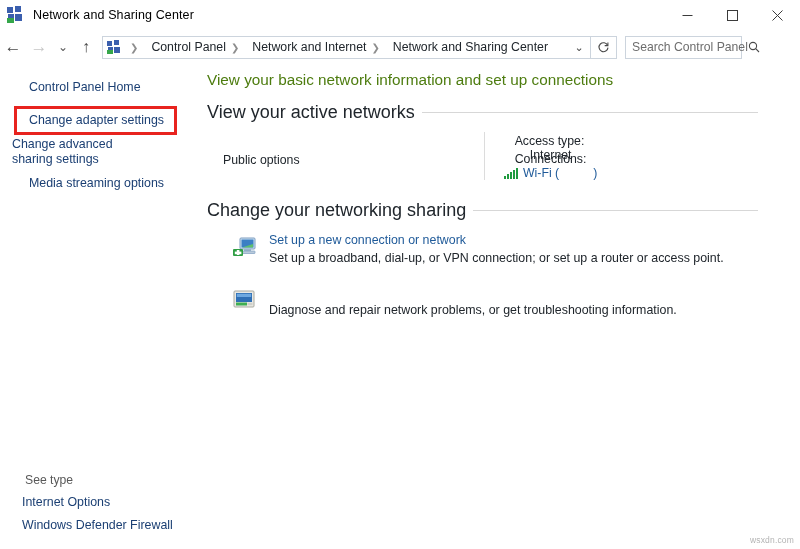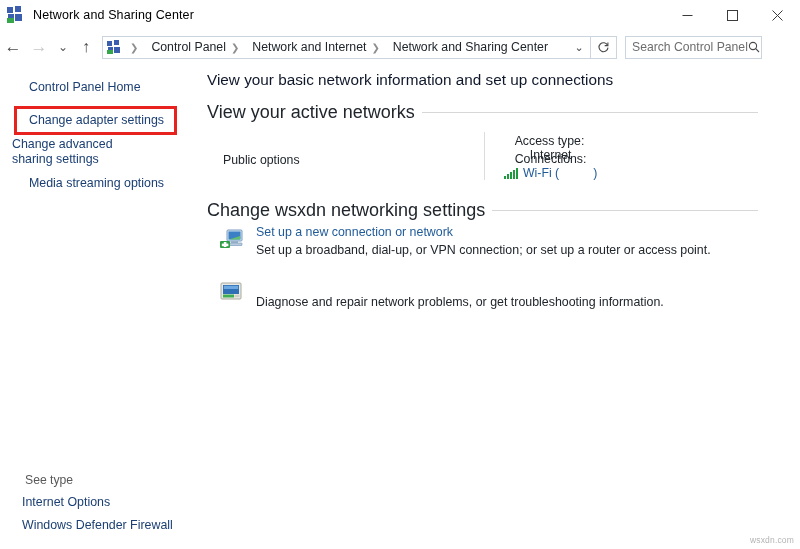--- a/index.html
+++ b/index.html
@@ -111,21 +111,21 @@
   .refresh-btn {
     width: 26px; height: 23px;
     border: 1px solid #ccd4dd;
     border-left: none;
     display: flex; align-items: center; justify-content: center;
     color: #4a4a4a;
     box-sizing: border-box;
   }
   .searchbox {
     margin-left: 8px;
-    width: 137px; height: 23px;
+    width: 117px; height: 23px;
     border: 1px solid #ccd4dd;
     background: #ffffff;
     display: flex;
     align-items: center;
     box-sizing: border-box;
   }
   .search-placeholder {
     font-size: 12.2px;
     color: #6d6d6d;
     padding-left: 6px;
@@ -177,21 +177,21 @@
   
   .main {
     position: absolute;
     left: 195px; top: 0;
     width: 605px; height: 485px;
   }
   .page-title {
     position: absolute;
     left: 12px; top: 7px;
     font-size: 15.3px;
-    color: #0f172a;
+    color: #4d7c0f;
     white-space: nowrap;
   }
   .section-head {
     position: absolute;
     display: flex;
     align-items: center;
     width: 551px;
   }
   .section-head .sh-text {
     font-size: 18px;
@@ -250,22 +250,23 @@
   .wifi-bars i {
     display: block;
     width: 2px;
     margin-right: 1px;
     background: #1f9b3f;
   }
   .ssid-blank { display: inline-block; width: 34px; }
 
   .task-item {
     position: absolute;
-    left: 12px;
+    left: 25px;
     width: 551px;
+    margin-top: 8px;
   }
   .task-icon {
     position: absolute;
     left: 11px; top: 2px;
     width: 26px; height: 26px;
   }
   .task-link {
     position: absolute;
     left: 49px; top: 0;
     font-size: 12.4px;
@@ -423,21 +424,21 @@
             </span>
             <span>Wi-Fi (</span>
             <span class="ssid-blank"></span>
             <span>)</span>
           </span>
         </div>
       </div>
     </div>
 
     <div class="section-head" style="left:12px; top:136px;">
-      <span class="sh-text">Change wsxdn networking settings</span>
+      <span class="sh-text">Change your networking sharing</span>
       <span class="sh-rule"></span>
     </div>
 
     <div class="task-item" style="top:161px; height:42px;">
       <div class="task-icon">
         <svg width="26" height="26" viewBox="0 0 26 26">
           <rect x="9" y="3" width="15" height="11" rx="1" fill="#cfe2f3" stroke="#7d9dc0" stroke-width="1"></rect>
           <rect x="10.5" y="4.5" width="12" height="8" fill="#3b7fc4"></rect>
           <path d="M11 12.5 L22 12.5 L22 9 Z" fill="#5fbf6a"></path>
           <rect x="13" y="14" width="7" height="2" fill="#9bb4cc"></rect>

